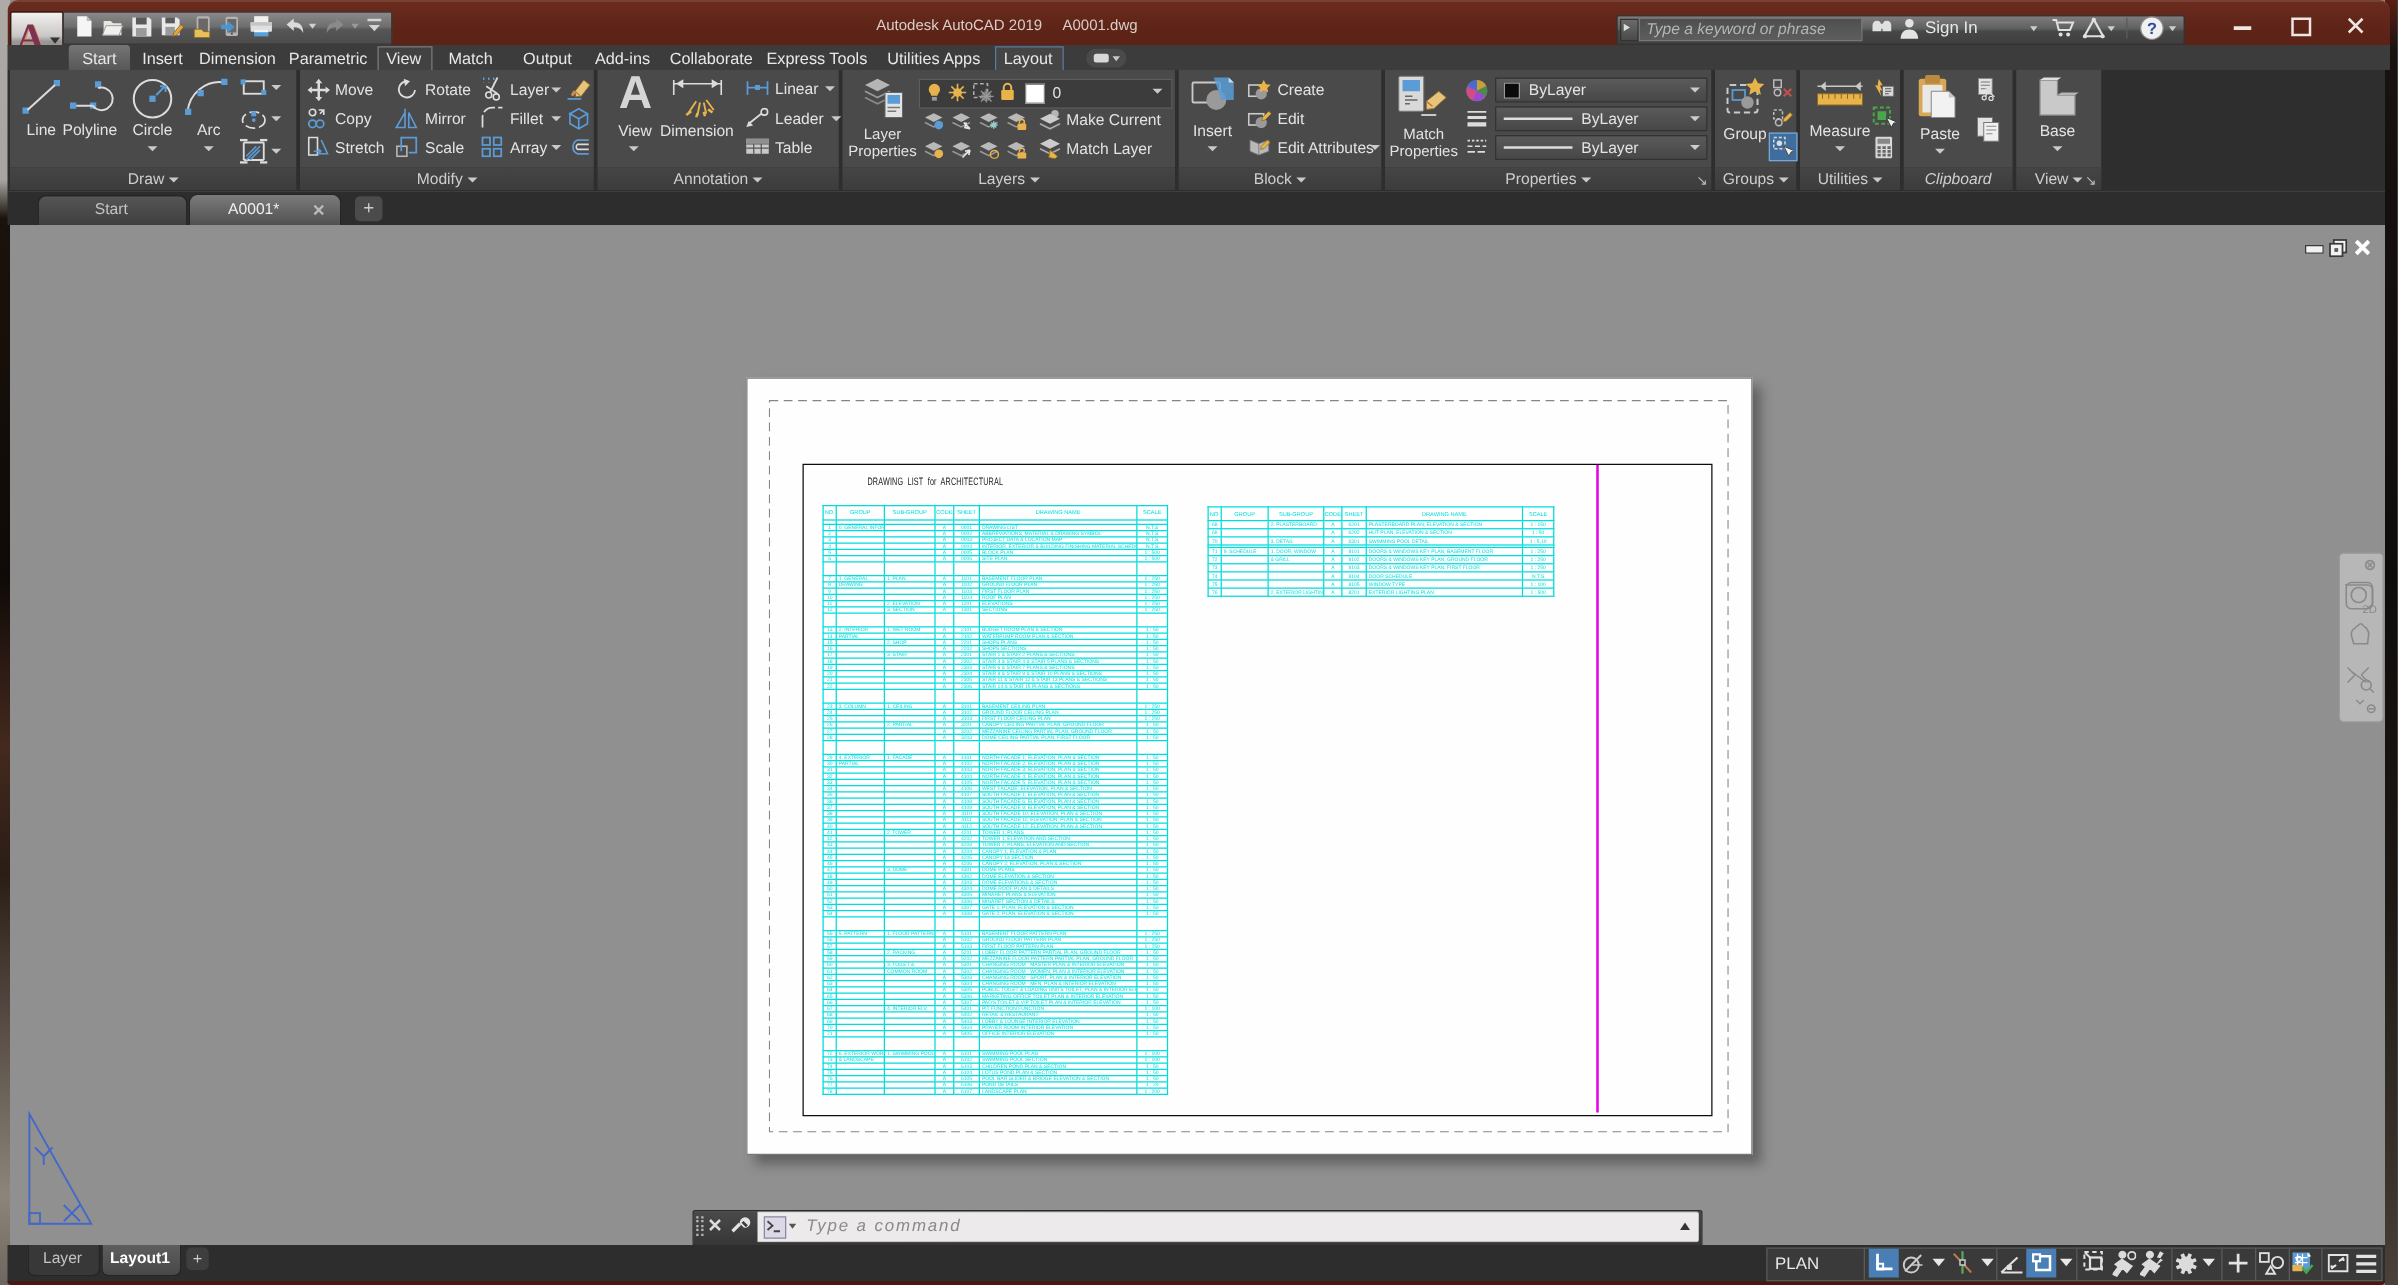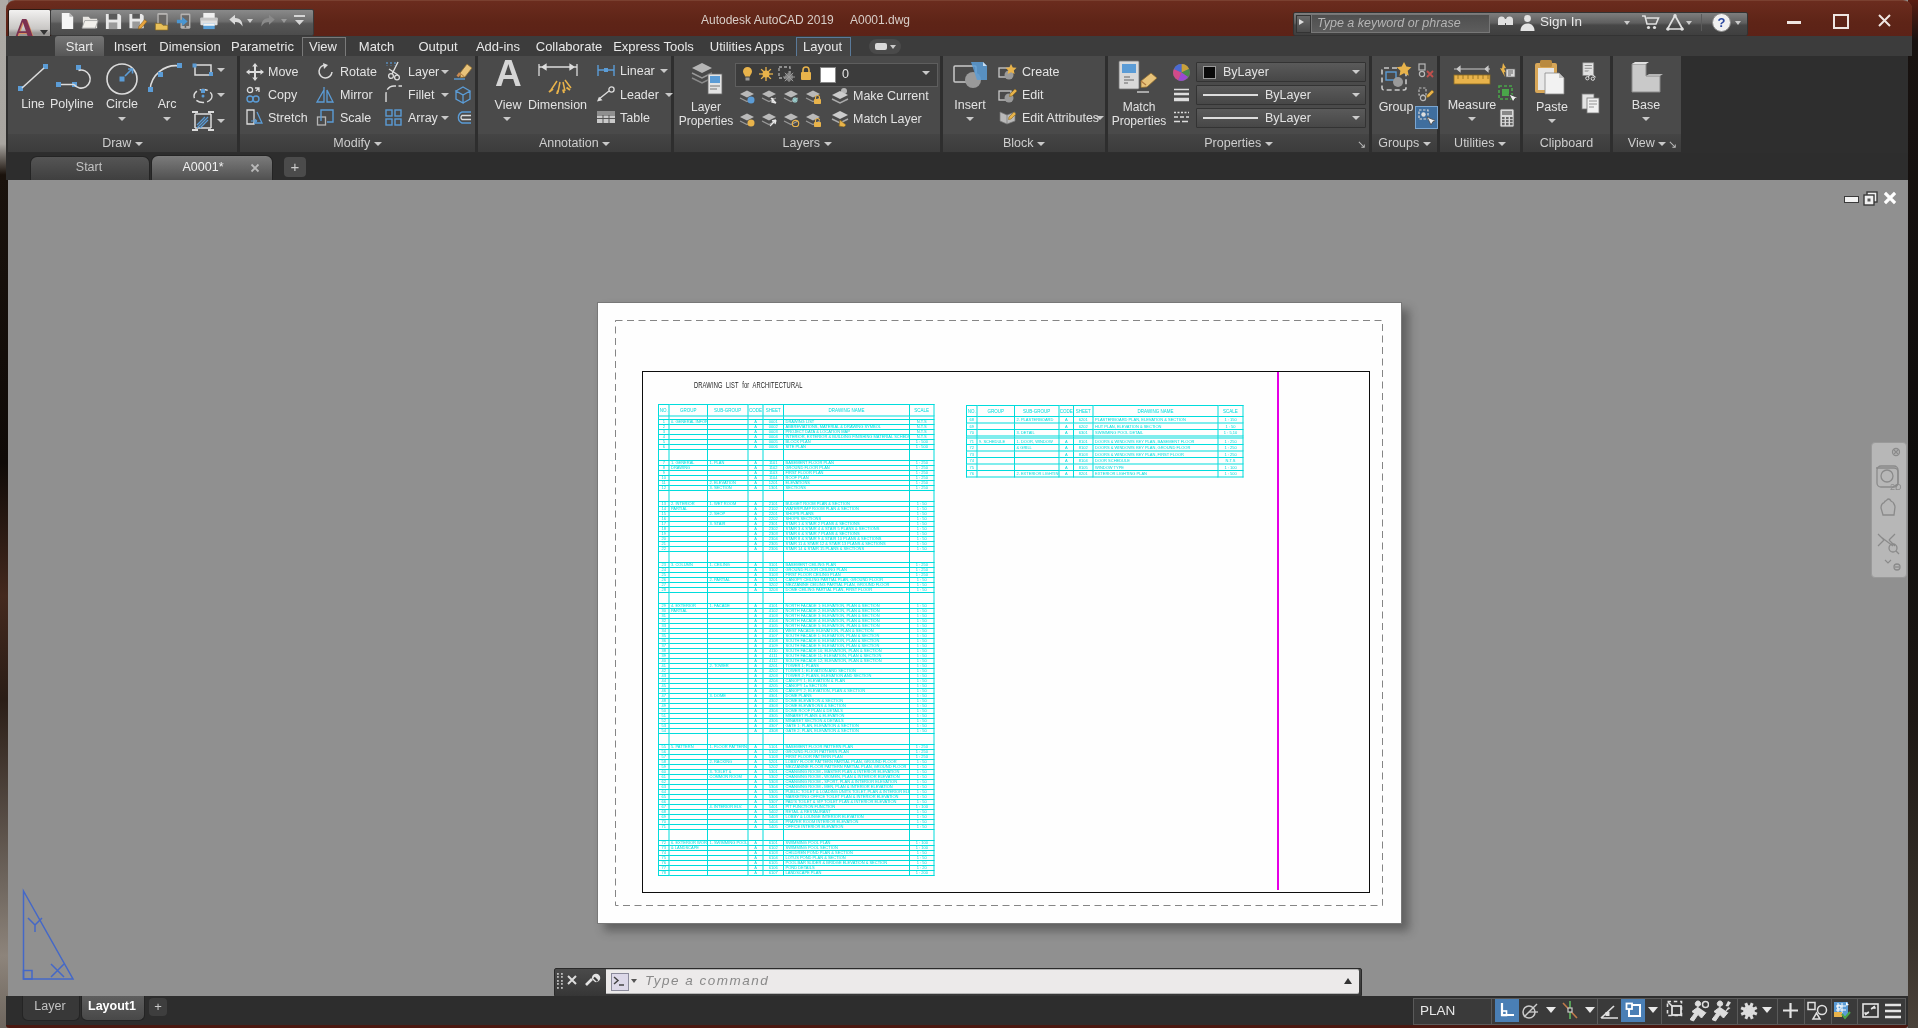--- a/index.html
+++ b/index.html
@@ -147,21 +147,21 @@
     <div class="abs" style="left:1108px;top:134px;width:261px;height:18px;background:linear-gradient(#454545,#3c3c3c);"></div>
     <div class="abs ptitle" style="left:1108px;top:136px;width:261px;">Properties <span class="caret"></span></div>
     <div class="abs" style="left:1372px;top:56px;width:65px;height:78px;background:#4a4a4a;"></div>
     <div class="abs" style="left:1372px;top:134px;width:65px;height:18px;background:linear-gradient(#454545,#3c3c3c);"></div>
     <div class="abs ptitle" style="left:1372px;top:136px;width:65px;">Groups <span class="caret"></span></div>
     <div class="abs" style="left:1440px;top:56px;width:80px;height:78px;background:#4a4a4a;"></div>
     <div class="abs" style="left:1440px;top:134px;width:80px;height:18px;background:linear-gradient(#454545,#3c3c3c);"></div>
     <div class="abs ptitle" style="left:1440px;top:136px;width:80px;">Utilities <span class="caret"></span></div>
     <div class="abs" style="left:1523px;top:56px;width:87px;height:78px;background:#4a4a4a;"></div>
     <div class="abs" style="left:1523px;top:134px;width:87px;height:18px;background:linear-gradient(#454545,#3c3c3c);"></div>
-    <div class="abs ptitle" style="left:1523px;top:136px;width:87px;">Clipboard</div>
+    <div class="abs ptitle" style="left:1523px;top:136px;width:87px;font-style:italic;">Clipboard</div>
     <div class="abs" style="left:1613px;top:56px;width:68px;height:78px;background:#4a4a4a;"></div>
     <div class="abs" style="left:1613px;top:134px;width:68px;height:18px;background:linear-gradient(#454545,#3c3c3c);"></div>
     <div class="abs ptitle" style="left:1613px;top:136px;width:68px;">View <span class="caret"></span></div>
     <div class="abs" style="left:1357px;top:138px;color:#bbb;font-size:11px;">↘</div>
     <div class="abs" style="left:1668px;top:138px;color:#bbb;font-size:11px;">↘</div>
     <svg class="abs" style="left:16px;top:62px;" width="34" height="34" viewBox="0 0 34 34">
       <rect x="2" y="24" width="5" height="5" fill="#5b9cd6"></rect>
       <rect x="27" y="2" width="5" height="5" fill="#5b9cd6"></rect>
       <path d="M6 26 L28 6" stroke="#dcdcdc" stroke-width="1.6"></path>
     </svg>

